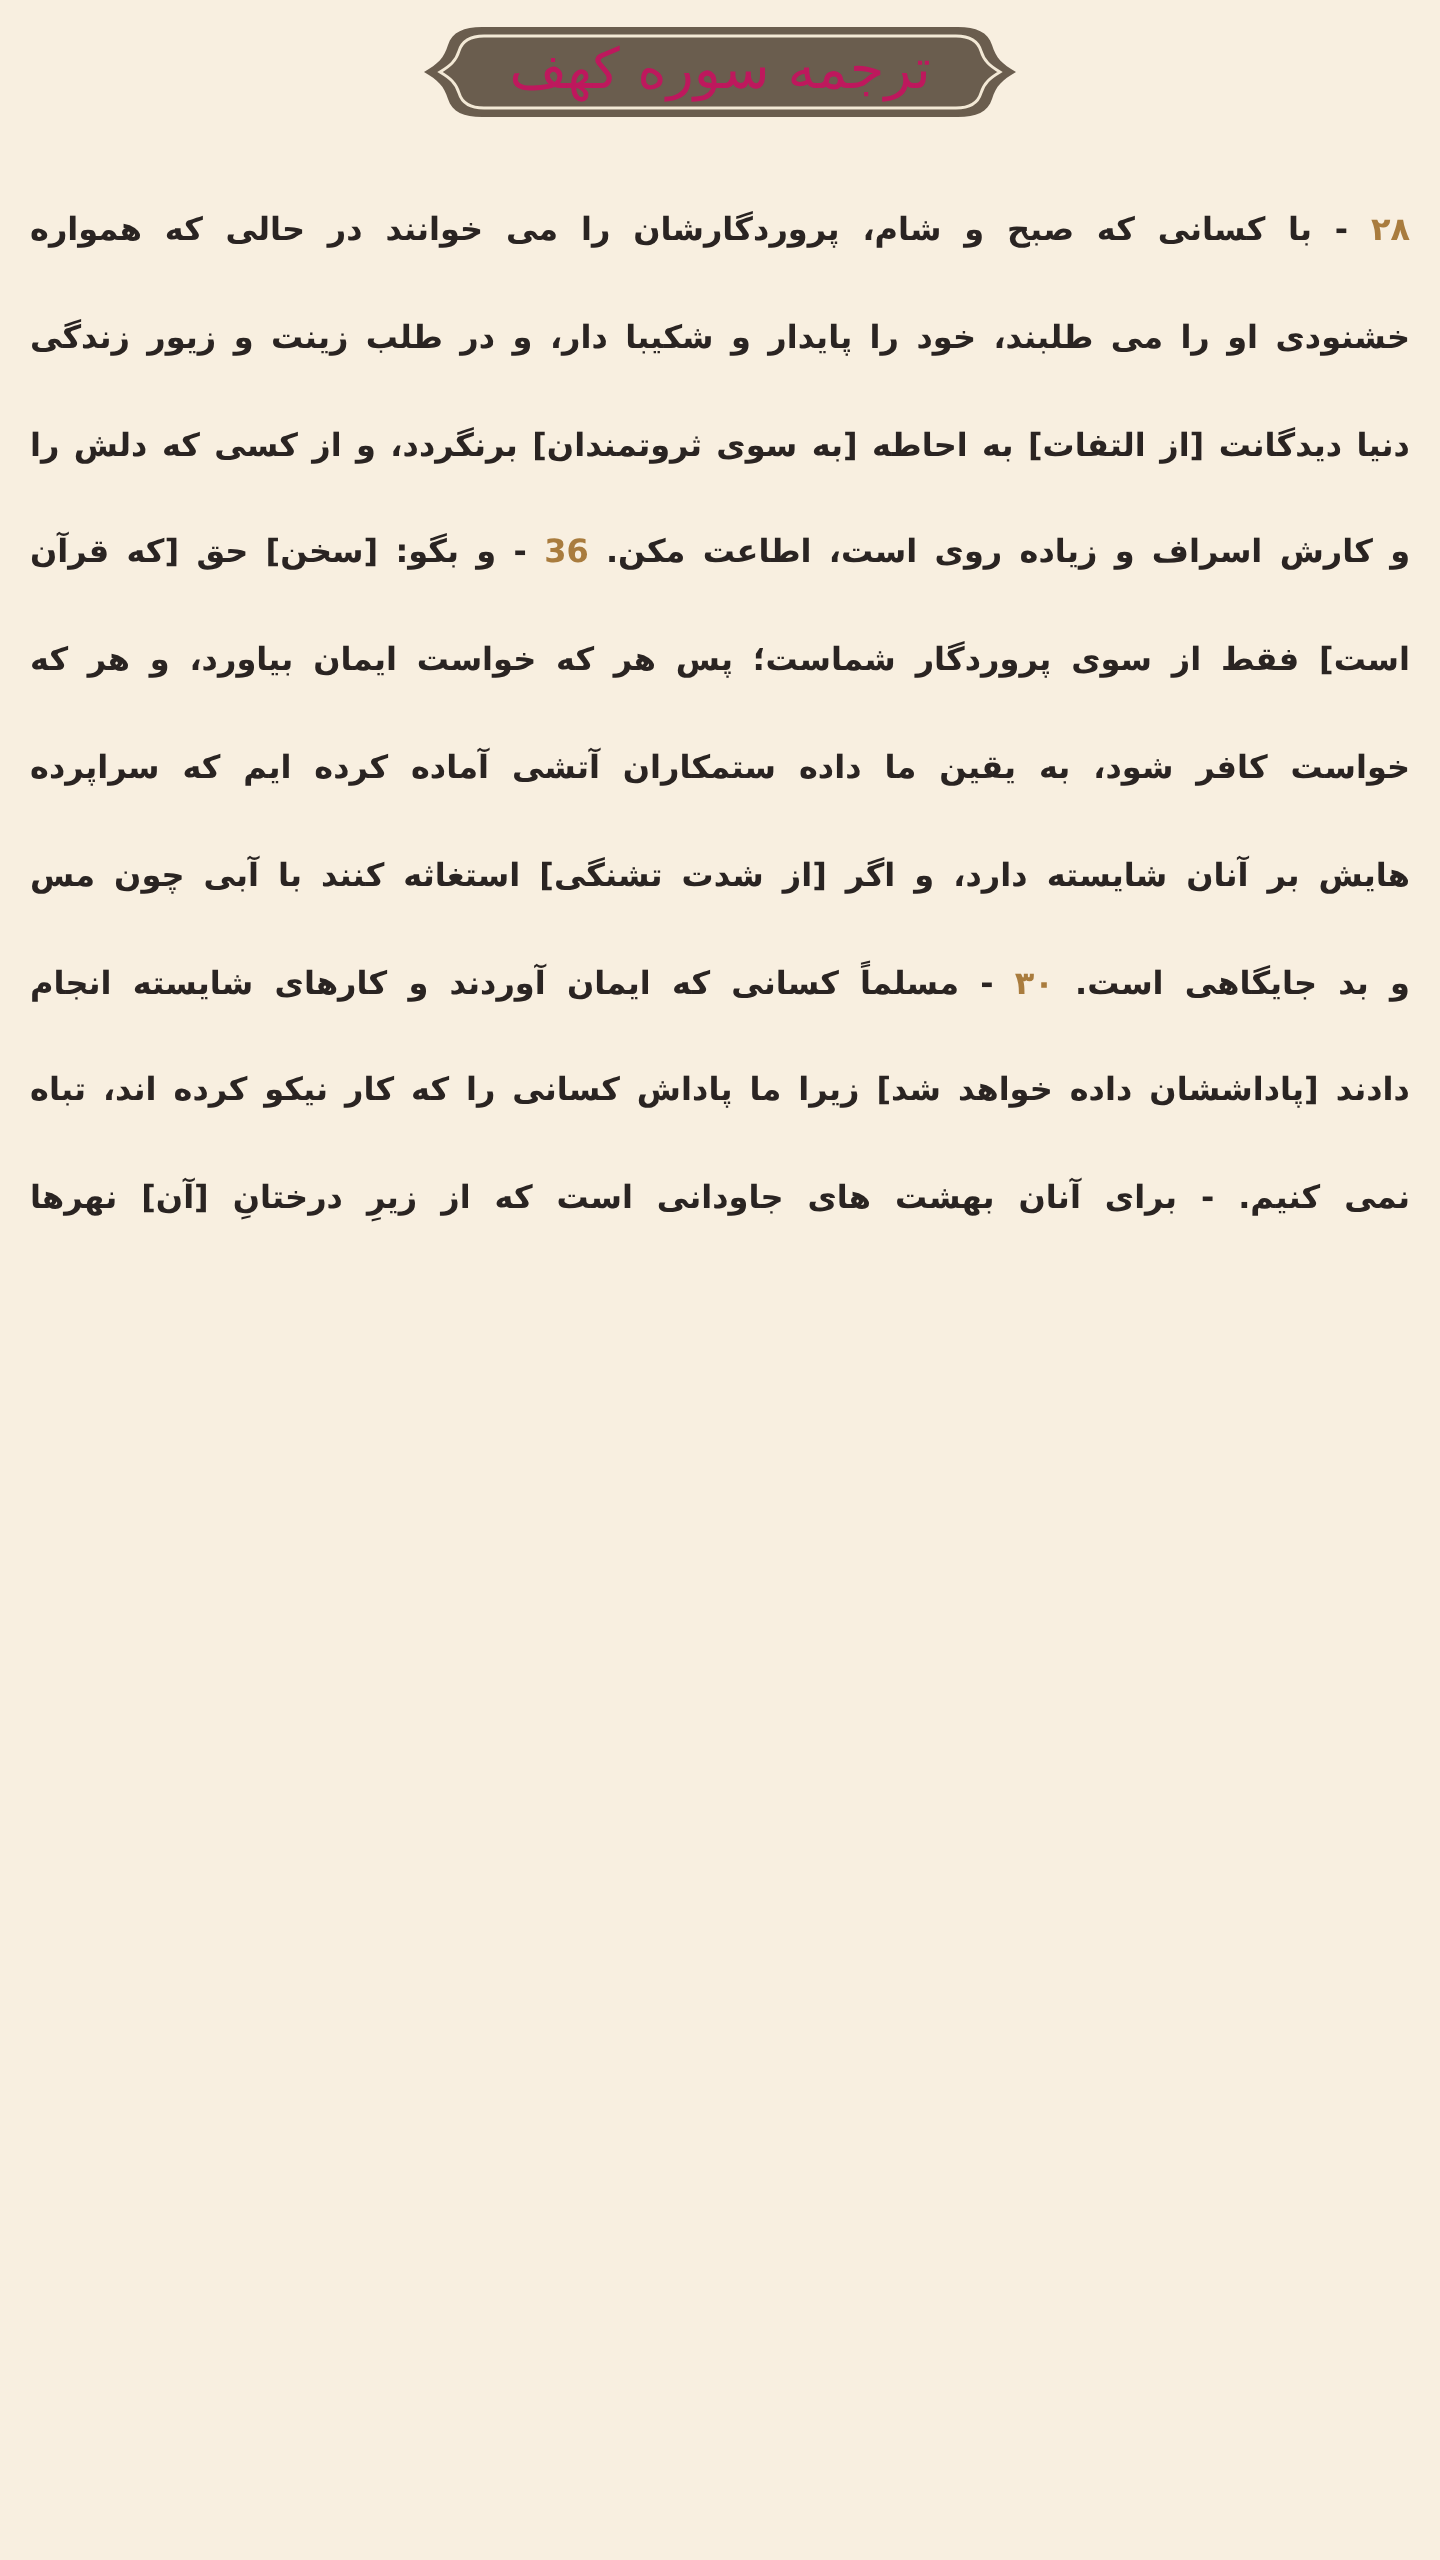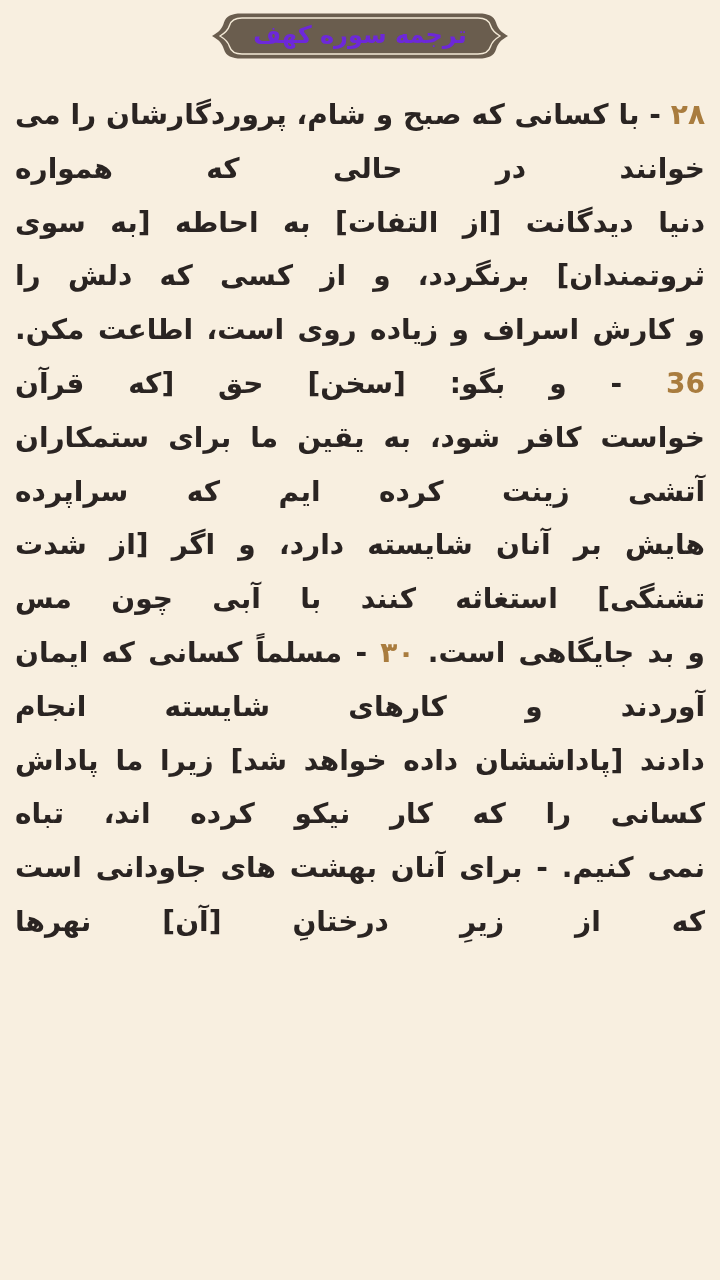--- a/index.html
+++ b/index.html
@@ -29,33 +29,33 @@
     display:flex;justify-content:center;
   }
   .badge{
     position:relative;
     width:300px;height:52px;
   }
   .badge svg{position:absolute;inset:0;width:100%;height:100%;}
   .badge-title{
     position:absolute;inset:0;
     display:flex;align-items:center;justify-content:center;
-    color:#6d28d9;
-    font-size:24px;font-weight:bold;
+    color:#be185d;
+    font-size:28px;font-weight:normal;
     letter-spacing:0;
     padding-bottom:3px;
   }
   
   .body-text{
     direction:rtl;
     margin-top:26px;
     padding:0 15px;
   }
   .body-line{
-    font-size:28px;
+    font-size:16px;
     font-weight:bold;
     color:var(--text);
     line-height:53.8px;
     text-align:justify;
     text-align-last:justify;
   }
   .vnum{color:var(--accent);}
 </style>
 </head>
 <body>
@@ -67,22 +67,24 @@
       <svg viewBox="0 0 300 52" preserveAspectRatio="none">
         <path d="M2,26 C9,22 12,19 14,12.5 C16,6 22,3.5 31,3.5 L269,3.5 C278,3.5 284,6 286,12.5 C288,19 291,22 298,26 C291,30 288,33 286,39.5 C284,46 278,48.5 269,48.5 L31,48.5 C22,48.5 16,46 14,39.5 C12,33 9,30 2,26 Z" fill="var(--badge-header)"></path>
         <path d="M10,26 C15,23 18,20.5 19.5,15.5 C21,10.5 25.5,8 32,8 L268,8 C274.5,8 279,10.5 280.5,15.5 C282,20.5 285,23 290,26 C285,29 282,31.5 280.5,36.5 C279,41.5 274.5,44 268,44 L32,44 C25.5,44 21,41.5 19.5,36.5 C18,31.5 15,29 10,26 Z" fill="none" stroke="var(--outline)" stroke-width="1.4"></path>
       </svg>
       <span class="badge-title">ترجمه سوره کهف</span>
     </div>
   </div>
 
   <div class="body-text">
       <div class="body-line"><span class="vnum">۲۸</span> - با کسانی که صبح و شام، پروردگارشان را می خوانند در حالی که همواره</div>
+      <div class="body-line">خشنودی او را می طلبند، خود را پایدار و شکیبا دار، و در طلب زینت و زیور زندگی</div>
       <div class="body-line">دنیا دیدگانت [از التفات] به احاطه [به سوی ثروتمندان] برنگردد، و از کسی که دلش را</div>
       <div class="body-line">و کارش اسراف و زیاده روی است، اطاعت مکن. <span class="vnum">36</span> - و بگو: [سخن] حق [که قرآن</div>
-      <div class="body-line">خواست کافر شود، به یقین ما برای ستمکاران آتشی زینت کرده ایم که سراپرده</div>
+      <div class="body-line">است] فقط از سوی پروردگار شماست؛ پس هر که خواست ایمان بیاورد، و هر که</div>
+      <div class="body-line">خواست کافر شود، به یقین ما داده ستمکاران آتشی آماده کرده ایم که سراپرده</div>
       <div class="body-line">هایش بر آنان شایسته دارد، و اگر [از شدت تشنگی] استغاثه کنند با آبی چون مس</div>
       <div class="body-line">و بد جایگاهی است. <span class="vnum">۳۰</span> - مسلماً کسانی که ایمان آوردند و کارهای شایسته انجام</div>
       <div class="body-line">دادند [پاداششان داده خواهد شد] زیرا ما پاداش کسانی را که کار نیکو کرده اند، تباه</div>
       <div class="body-line">نمی کنیم.  - برای آنان بهشت های جاودانی است که از زیرِ درختانِ [آن] نهرها</div>
     </div>
 
 </div>
 
 </body></html>

